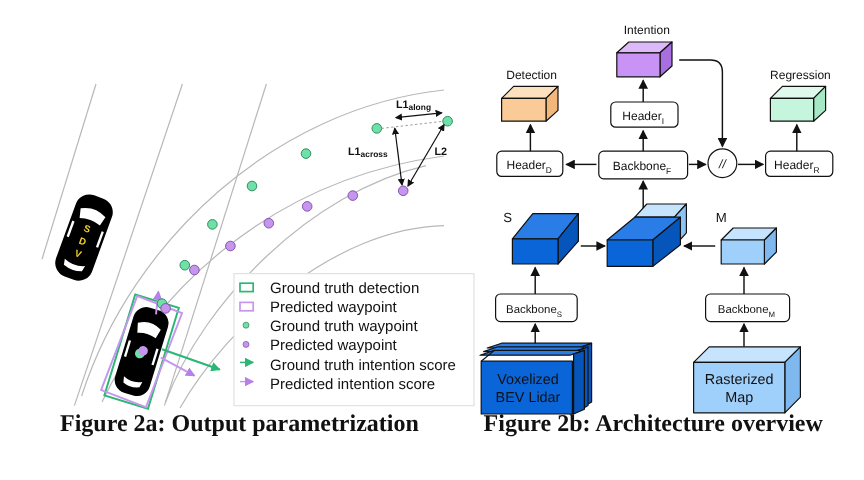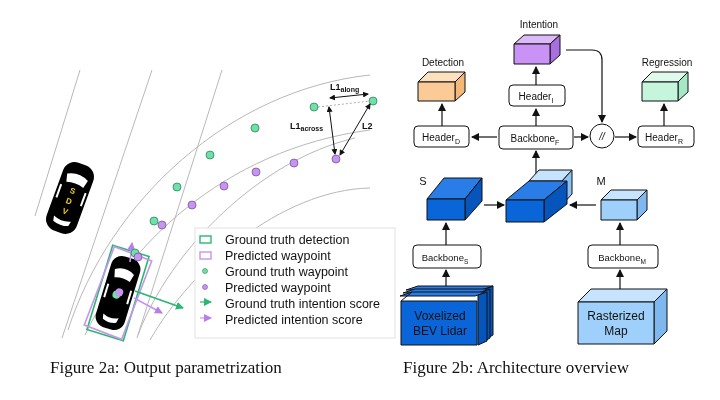--- a/index.html
+++ b/index.html
@@ -1,18 +1,18 @@
 <!DOCTYPE html>
 <html><head>
 <meta charset="utf-8">
 <style>
   html, body { margin:0; padding:0; background:#ffffff; }
   body { width:720px; height:400px; position:relative; overflow:hidden; font-family:"Liberation Sans", sans-serif; }
   #stage { position:absolute; left:0; top:0; width:720px; height:400px; }
-  .caption { position:absolute; top:358px; font-family:"Liberation Serif", serif; font-size:17px; color:#111; white-space:nowrap; }
+  .caption { position:absolute; top:342px; font-family:"Liberation Serif", serif; font-size:20px; color:#111; white-space:nowrap;font-weight:bold; }
   #cap-a { left:50px; }
   #cap-b { left:403px; }
   .lbl { font-family:"Liberation Sans", sans-serif; fill:#111; }
   .legend-text { font-size:12.5px; }
 </style>
 </head>
 <body>
 
 <svg id="stage" viewBox="0 0 720 400" xmlns="http://www.w3.org/2000/svg">
   <defs>

